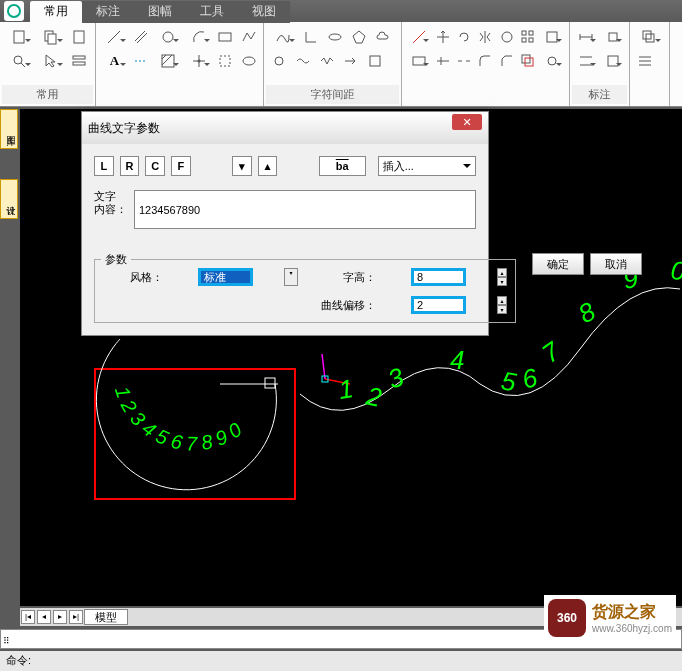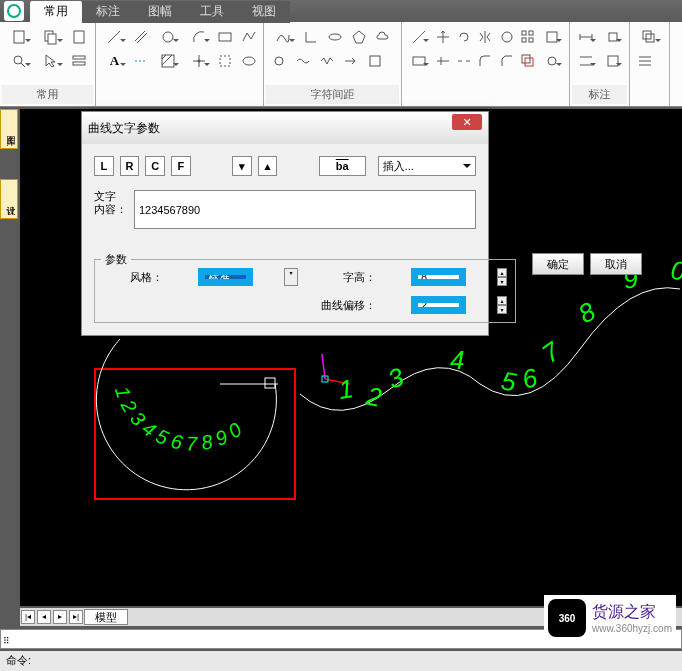--- a/index.html
+++ b/index.html
@@ -39,40 +39,40 @@
 
 .field-row { display: flex; align-items: flex-start; margin-bottom: 24px; }
 .field-label { width: 40px; font-size: 11px; line-height: 13px; }
 .text-input { flex: 1; height: 39px; border: 1px solid #888; background: #fff; padding: 4px; font-size: 11px; }
 
 .param-group { border: 1px solid #aaa; padding: 8px; position: relative; margin-top: 6px; display: flex; }
 .param-group > legend { font-size: 11px; position: absolute; top: -8px; left: 6px; background: #f0f0f0; padding: 0 4px; }
 .param-col { display: flex; flex-direction: column; gap: 10px; }
 .param-item { display: flex; align-items: center; gap: 31px; }
 .param-label { font-size: 11px; width: 60px; text-align: right; margin-right: 4px; }
-.param-input { width: 55px; height: 18px; border: 7px solid #0ea5e9; background: #fff; font-size: 11px; padding: 0 3px; }
+.param-input { width: 55px; height: 18px; border: 3px solid #0ea5e9; background: #fff; font-size: 11px; padding: 0 3px; }
 .param-input.sel { background: #1060c0; color: #fff; }
 .spinner { width: 10px; height: 18px; display: flex; flex-direction: column; }
 .spinner-btn { flex: 1; border: 1px solid #888; background: #eee; font-size: 6px; text-align: center; cursor: pointer; }
 
 .dlg-btns { display: flex; flex-direction: row; gap: 6px; margin-left: 16px; justify-content: center; }
 .dlg-btn { width: 52px; height: 22px; border: 1px solid #888; background: linear-gradient(#fff,#e0e0e0); font-size: 11px; cursor: pointer; }
 
 .curve-drawing { position: absolute; top: 80px; left: 40px; pointer-events: none; }
 
 .model-bar { position: absolute; bottom: 45px; left: 20px; right: 0; height: 18px; background: #ddd; display: flex; align-items: center; }
 .nav-btn { width: 14px; height: 14px; border: 1px solid #888; background: #fff; font-size: 8px; text-align: center; margin: 0 1px; cursor: pointer; line-height: 12px; }
 .model-tab { padding: 0 10px; font-size: 11px; background: #fff; border: 1px solid #888; height: 16px; line-height: 14px; cursor: pointer; }
 
 .cmd-bar { position: absolute; bottom: 22px; left: 0; right: 0; height: 20px; background: #fff; border: 1px solid #888; }
 .cmd-line { position: absolute; bottom: 0; left: 0; right: 0; height: 20px; background: #e8e8e8; font-size: 11px; padding: 2px 6px; }
 
 .watermark { position: absolute; bottom: 30px; right: 6px; display: flex; align-items: center; gap: 6px; background: #fff; padding: 4px; z-index: 50; }
-.wm-badge { width: 38px; height: 38px; background: #000000; border-radius: 8px; color: #fff; font-size: 10px; font-weight: bold; display: flex; align-items: center; justify-content: center; }
-.wm-text { font-size: 16px; color: #4c1d95; font-weight: normal; }
+.wm-badge { width: 38px; height: 38px; background: #7f1d1d; border-radius: 8px; color: #fff; font-size: 12px; font-weight: bold; display: flex; align-items: center; justify-content: center; }
+.wm-text { font-size: 16px; color: #a16207; font-weight: bold; }
 .wm-sub { font-size: 10px; color: #888; }
 
 svg.icon { width: 16px; height: 16px; }
 </style>
 </head>
 <body>
 
 <div class="titlebar">
   <div class="logo">
       <div class="logo-inner"></div>

